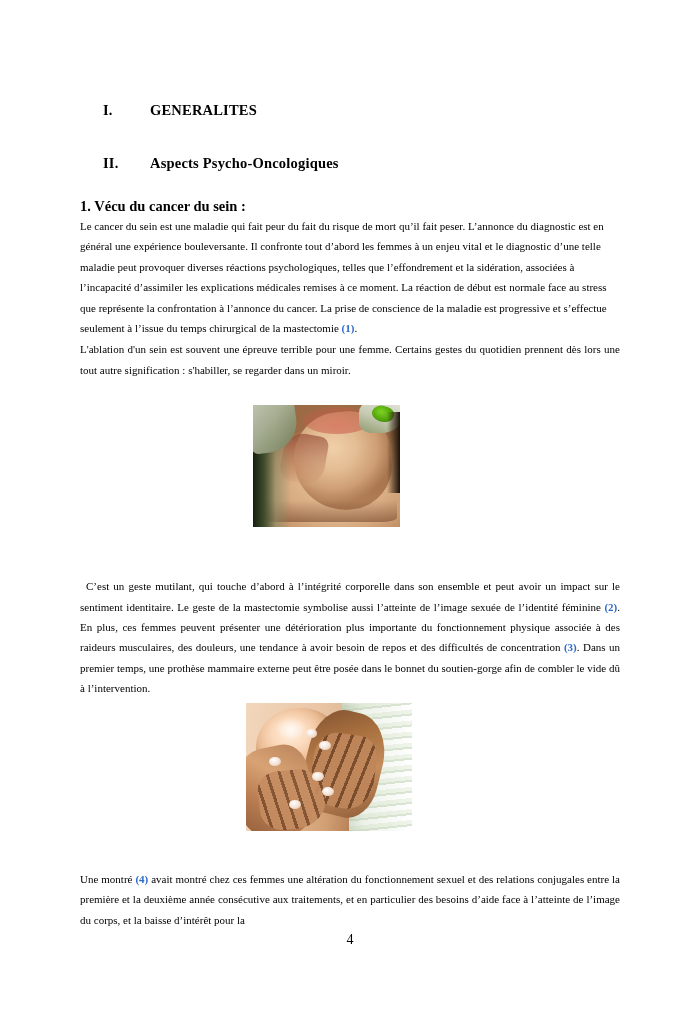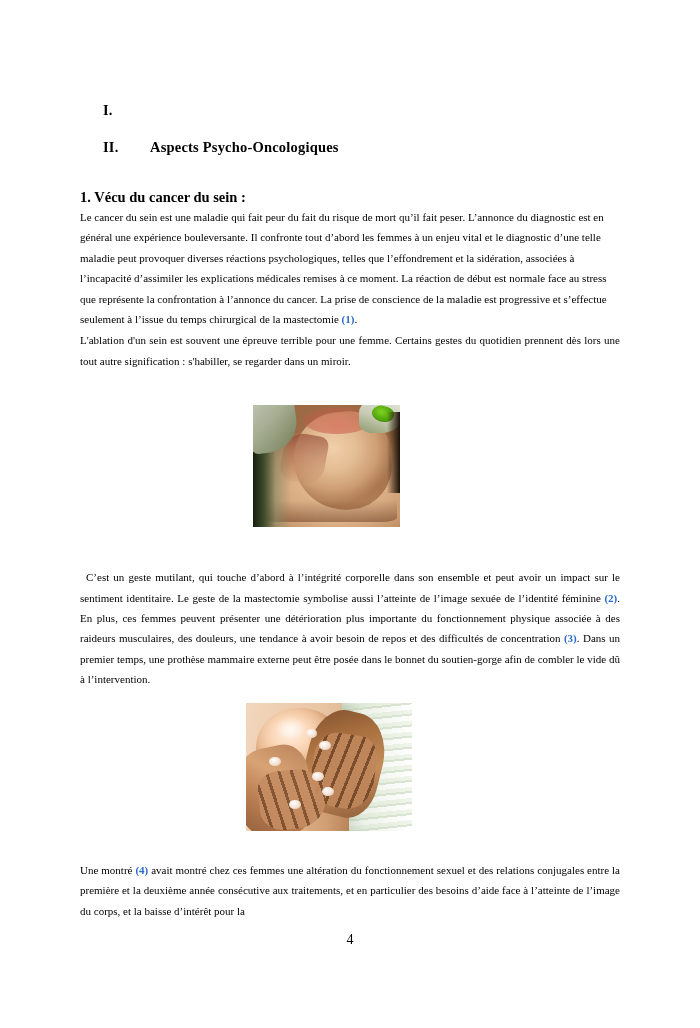--- a/index.html
+++ b/index.html
@@ -39,29 +39,29 @@
   .roman-heading .num {
     width: 70px;
     flex: 0 0 70px;
     padding-left: 23px;
     box-sizing: border-box;
   }
   .roman-heading .label {
     flex: 1 1 auto;
   }
   #h-generalites { margin-top: 102px; }
-  #h-aspects { margin-top: 20px; }
+  #h-aspects { margin-top: 36px; }
 
   
   .sub-heading {
     font-weight: bold;
     font-size: 14.5px;
     margin: 0;
   }
-  #sub-vecu { margin-top: 33px; }
+  #sub-vecu { margin-top: 26px; }
   #sub-masto { margin-top: 26px; }
 
   
   p.body-text {
     font-size: 11px;
     line-height: 20.4px;
     margin: 0;
     text-align: left;
   }
   p.justified {
@@ -279,20 +279,21 @@
 </style>
 </head>
 <body>
 
 <div class="page">
 
   <div class="content">
 
     <div class="roman-heading" id="h-generalites">
       <span class="num">I.</span>
+      <span class="label">GENERALITES</span>
     </div>
 
     <div class="roman-heading" id="h-aspects">
       <span class="num">II.</span>
       <span class="label">Aspects Psycho-Oncologiques</span>
     </div>
 
     <div class="sub-heading" id="sub-vecu">1. Vécu du cancer du sein :</div>
 
     <p class="body-text" id="p-vecu"><span>Le cancer du sein est une maladie qui fait peur du fait du risque de mort qu’il fait peser. L’annonce du diagnostic est en général une expérience bouleversante. Il confronte tout d’abord les femmes à un enjeu vital et le diagnostic d’une telle maladie peut provoquer diverses réactions psychologiques, telles que l’effondrement et la sidération, associées à l’incapacité d’assimiler les explications médicales remises à ce moment. La réaction de début est normale face au stress que représente la confrontation à l’annonce du cancer. La prise de conscience de la maladie est progressive et s’effectue seulement à l’issue du temps chirurgical de la mastectomie </span><span class="ref">(1)</span><span>.</span></p>

